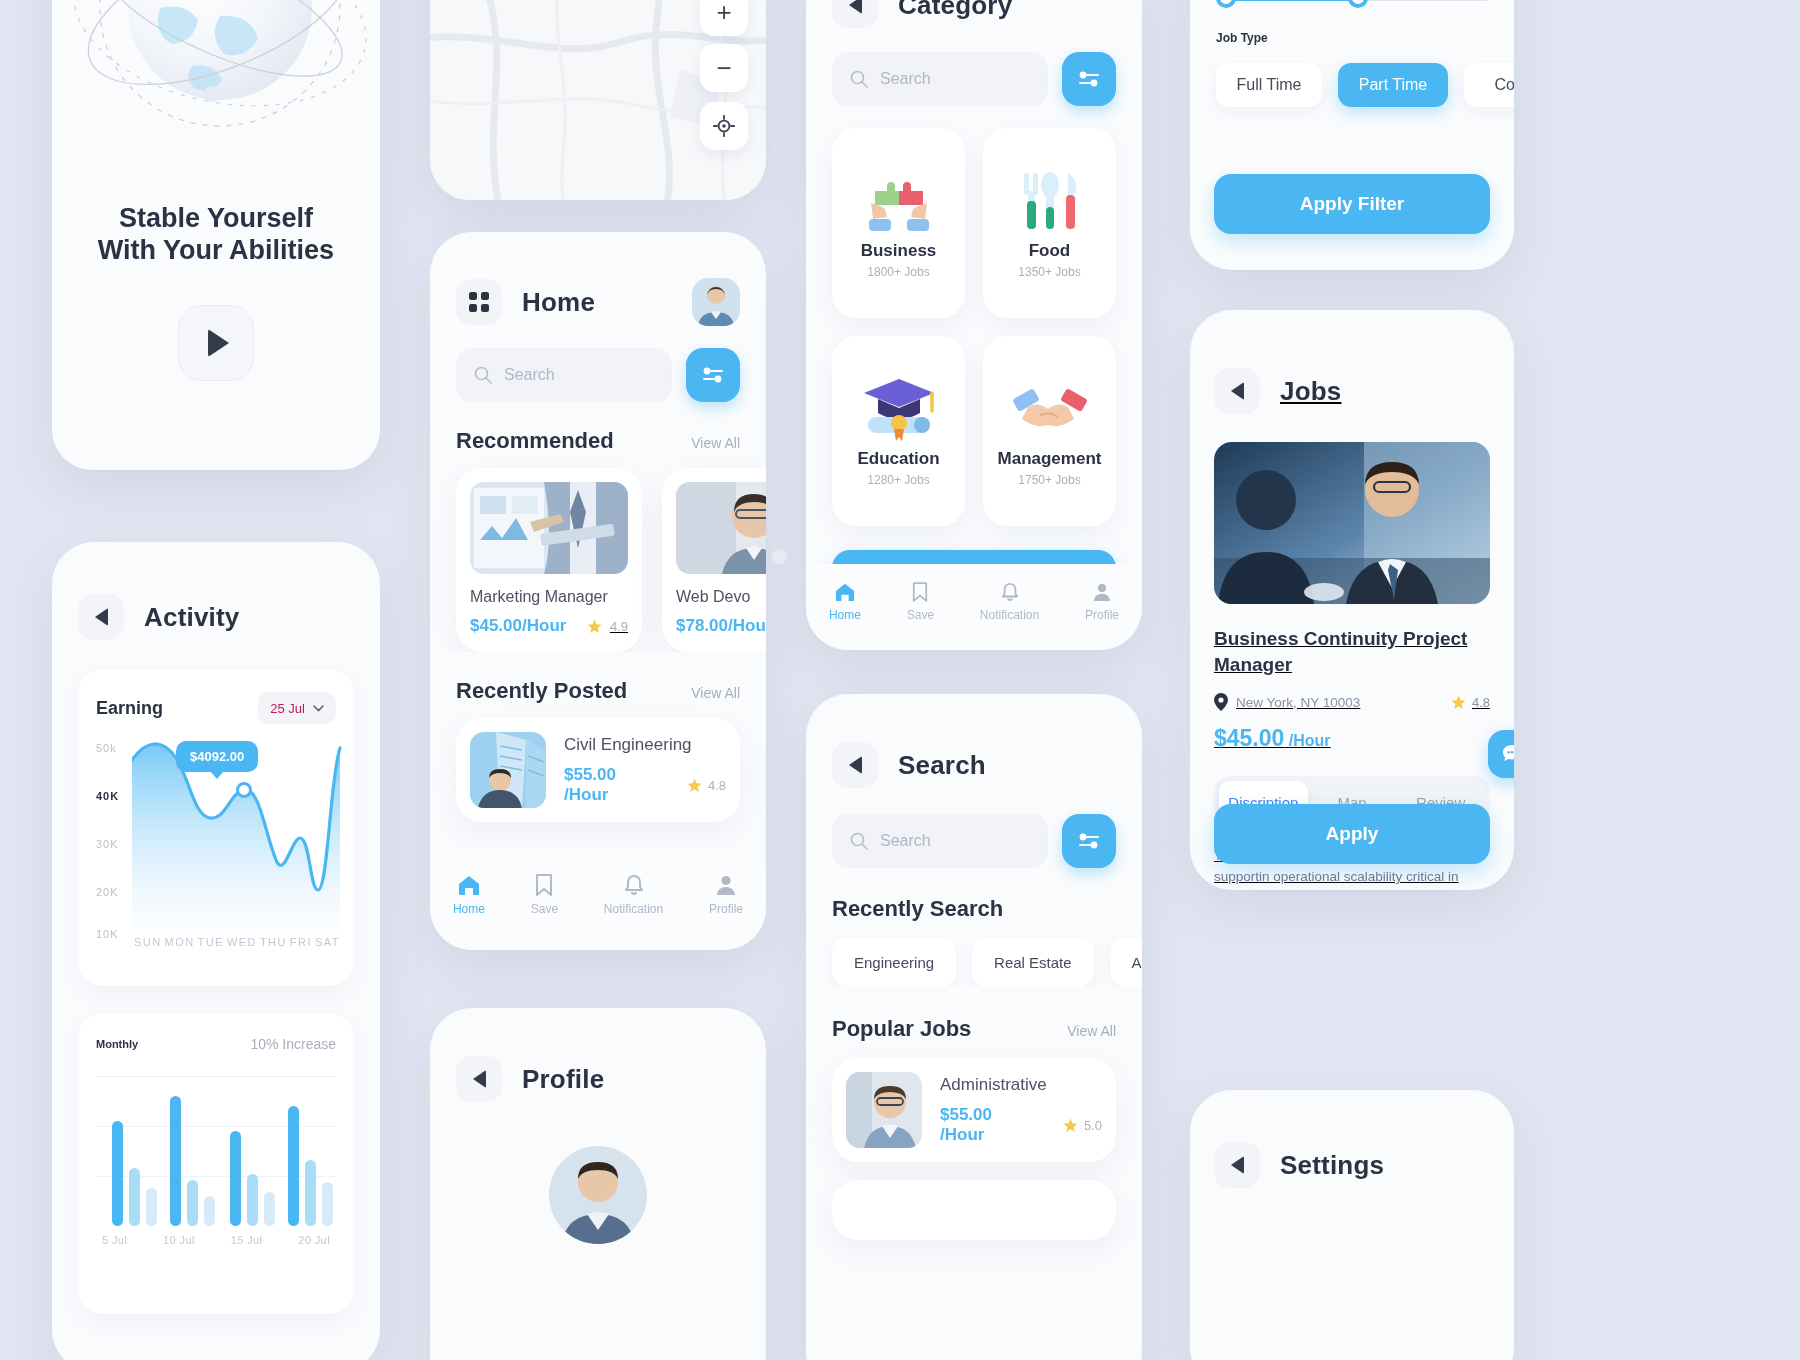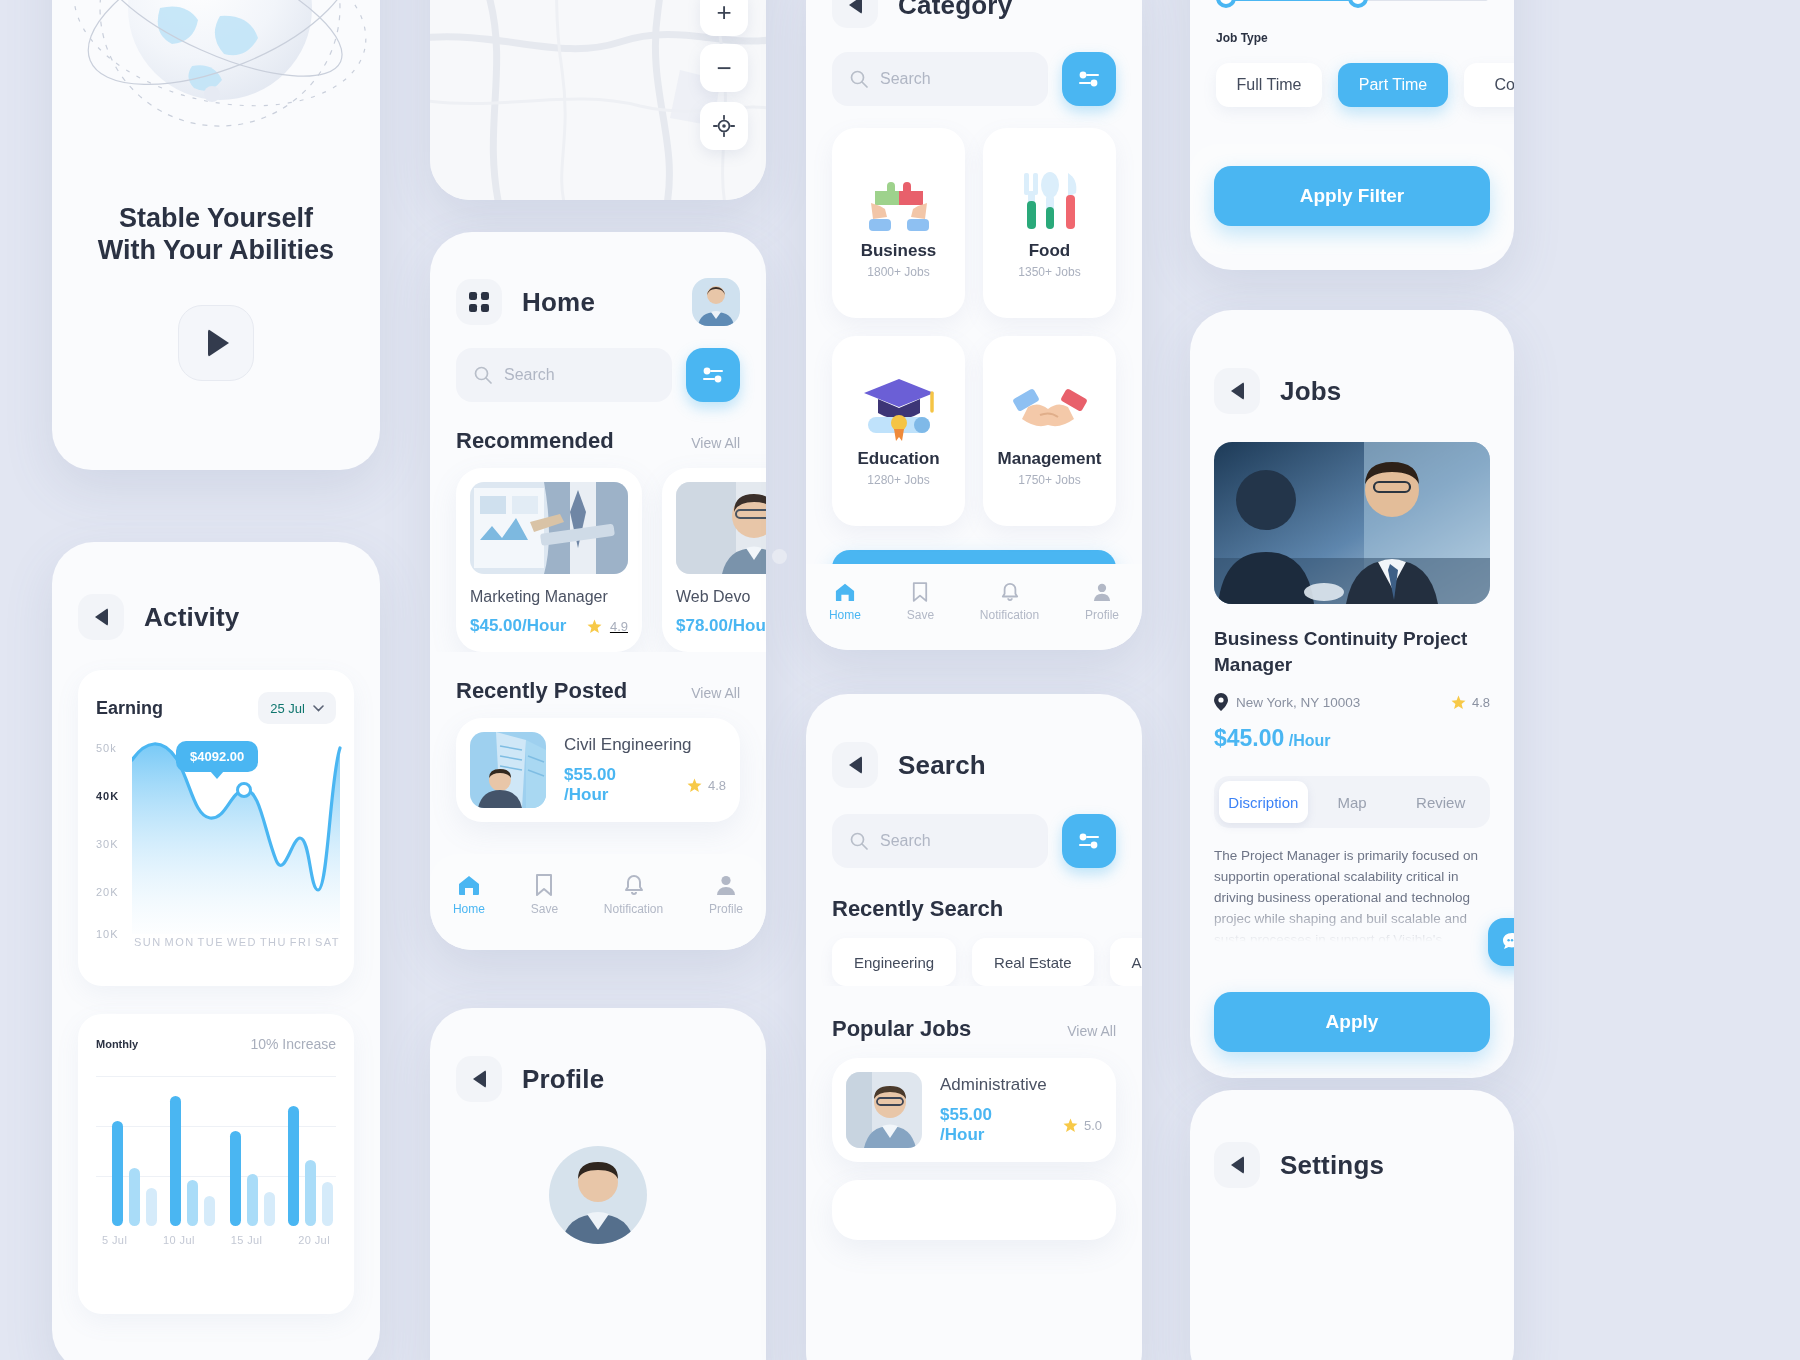--- a/index.html
+++ b/index.html
@@ -117,21 +117,21 @@
   .slider-track{height:5px;border-radius:3px;background:#dfe3ec;position:relative;}
   .slider-fill{position:absolute;height:5px;border-radius:3px;background:#4ab6f2;}
   .knob{width:20px;height:20px;border-radius:50%;background:#fff;border:4px solid #4ab6f2;position:absolute;top:-8px;}
   .seg{height:44px;border-radius:13px;display:flex;align-items:center;justify-content:center;
     font-size:16px;color:#434b5c;background:#fff;box-shadow:0 5px 14px rgba(120,135,175,.10);}
   .seg.on{background:#4ab6f2;color:#fff;box-shadow:0 6px 16px rgba(74,182,242,.35);}
   .apply-btn{height:60px;border-radius:17px;background:#4ab6f2;color:#fff;font-weight:700;font-size:19px;
     display:flex;align-items:center;justify-content:center;box-shadow:0 8px 20px rgba(74,182,242,.32);}
 
   
-  #jobs { left:1190px; top:310px; width:324px; height:768px; }
+  #jobs { left:1190px; top:310px; width:324px; height:580px;text-decoration:underline; }
   .tabs{display:flex;background:#f1f3f8;border-radius:15px;height:52px;padding:5px;}
   .tab{flex:1;display:flex;align-items:center;justify-content:center;font-size:15px;color:#9aa1b0;border-radius:11px;}
   .tab.on{background:#fff;color:#3b82f6;box-shadow:0 3px 9px rgba(120,135,175,.14);}
   .desc{font-size:13.5px;line-height:1.55;color:#6d7486;}
   .fab{position:absolute;right:-22px;bottom:112px;width:48px;height:48px;border-radius:16px;background:#4ab6f2;
     display:flex;align-items:center;justify-content:center;box-shadow:0 6px 16px rgba(74,182,242,.4);}
 
   
   #settings { left:1190px; top:1090px; width:324px; height:300px; }
 </style>
@@ -185,21 +185,21 @@
       <div class="rnd-btn">
         <span class="tri-left"></span>
       </div>
       <div class="scr-title">Activity</div>
     </div>
 
     <div class="inner-card" style="position:absolute;left:26px;top:128px;width:276px;height:316px;padding:22px 18px 0;">
       <div style="display:flex;align-items:center;justify-content:space-between;">
         <div style="font-size:18px;font-weight:700;color:#2b3243;">Earning</div>
         <div style="height:32px;border-radius:10px;background:#f2f4f8;display:flex;align-items:center;gap:8px;padding:0 12px;">
-          <span style="font-size:13px;color:#0f766e;">25 Jul</span>
+          <span style="font-size:13px;color:#be185d;">25 Jul</span>
           <svg width="11" height="7" viewBox="0 0 11 7">
             <path d="M1 1 L5.5 5.5 L10 1" fill="none" stroke="#5b6375" stroke-width="1.6" stroke-linecap="round"></path>
           </svg>
         </div>
       </div>
 
       <div style="position:relative;margin-top:14px;height:222px;">
         <div style="position:absolute;left:0;top:4px;" class="axis-y">50k</div>
         <div style="position:absolute;left:0;top:52px;" class="axis-y bold">40K</div>
         <div style="position:absolute;left:0;top:100px;" class="axis-y">30K</div>
@@ -728,21 +728,21 @@
       <div class="seg" style="width:106px;flex:none;">
         <span>Full Time</span>
       </div>
       <div class="seg on" style="width:110px;flex:none;">
         <span>Part Time</span>
       </div>
       <div class="seg" style="width:100px;flex:none;">
         <span>Contr</span>
       </div>
     </div>
-    <div style="position:absolute;left:0;bottom:16px;width:100%;height:110px;background:#fbfcfd;border-radius:28px;">
+    <div style="position:absolute;left:0;bottom:8px;width:100%;height:110px;background:#fbfcfd;border-radius:28px;">
       <div class="apply-btn" style="margin:22px 24px 0;">
         <span>Apply Filter</span>
       </div>
     </div>
   </div>
 
   <div class="phone" id="jobs">
     <div style="display:flex;align-items:center;gap:20px;padding:58px 24px 0;">
       <div class="rnd-btn">
         <span class="tri-left"></span>

